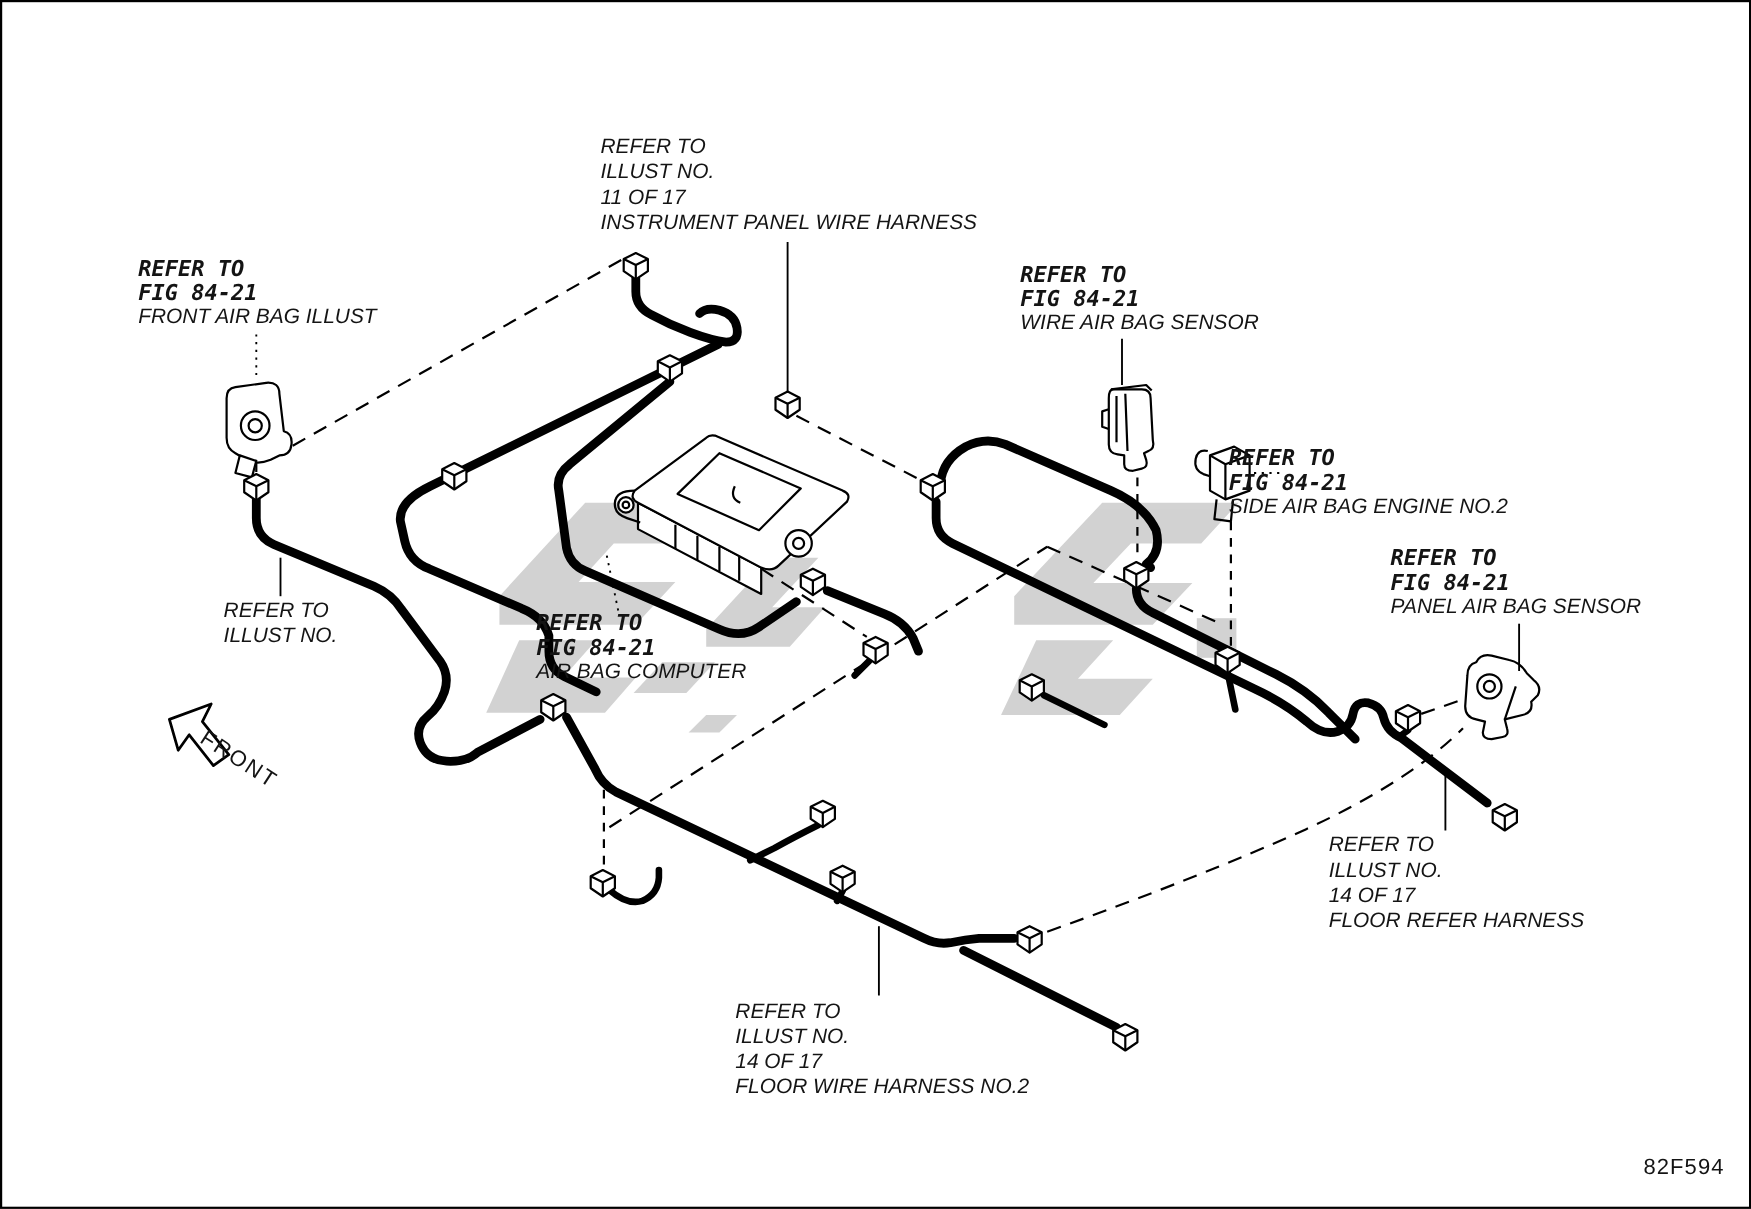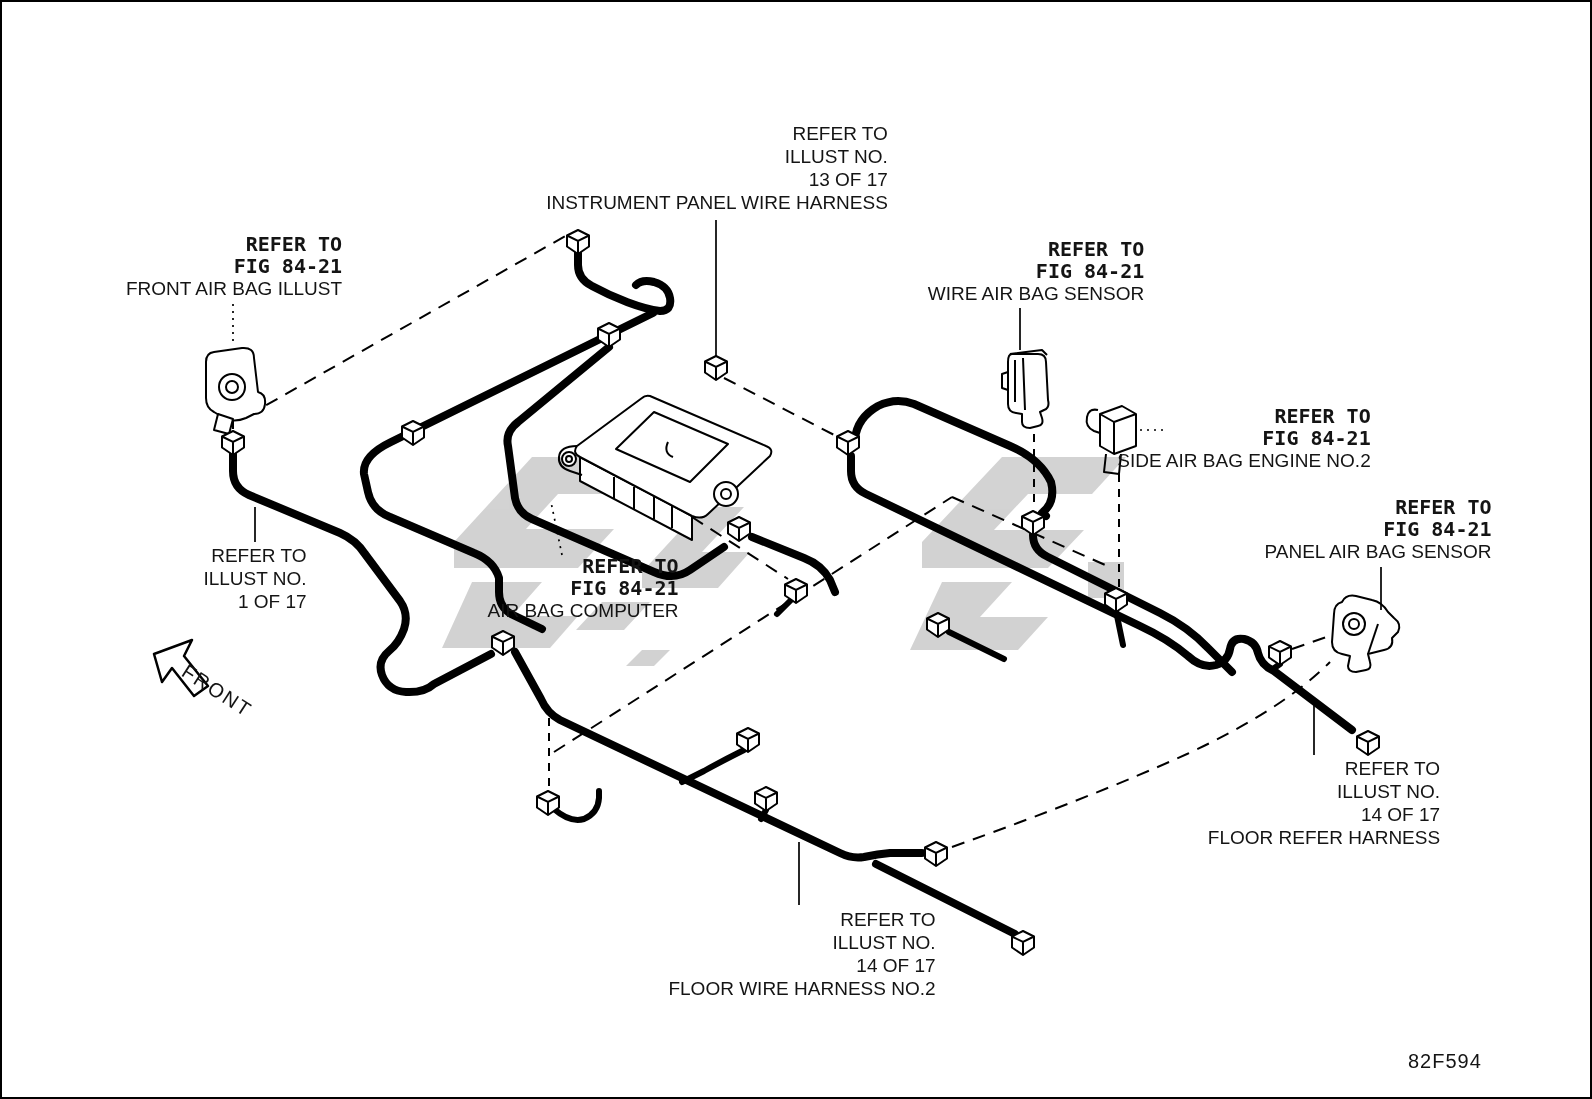--- a/index.html
+++ b/index.html
@@ -8,33 +8,34 @@
     width:1588px;height:1095px;
     border:2px solid #000;
     background:#ffffff;
     overflow:hidden;
     font-family:"Liberation Sans", sans-serif;
   }
   .art{position:absolute;left:0;top:0;}
   .callout{
     position:absolute;
     transform:translateX(-50%);
-    text-align:right;
+    text-align:left;
     white-space:nowrap;
     color:#141414;
+    font-style:italic;
   }
   .callout .ln{font-size:19px;line-height:23px;}
   .callout .fig{
     font-family:"DejaVu Sans Mono", monospace;
     font-weight:bold;
     font-size:20px;line-height:22px;
     letter-spacing:0px;
   }
   .figcode{
-    position:absolute;left:1406px;top:1048px;
+    position:absolute;left:1492px;top:1048px;
     font-size:20px;color:#141414;letter-spacing:1px;
   }
   .front-label{
     position:absolute;left:188px;top:658px;
     font-size:20px;color:#141414;letter-spacing:2px;
     transform:rotate(33deg);transform-origin:left top;
   }
 </style>
 </head>
 <body>
@@ -175,21 +176,21 @@
   </g>
 
   <g stroke="#000" stroke-width="2.5" fill="#fff" stroke-linejoin="round">
     <path d="M152,652 L190,638 L182,654 L206,684 L192,694 L170,666 L160,680 Z"></path>
   </g>
 </svg>
 
 <div class="callout" style="left:715px;top:120px;">
   <div class="ln">REFER TO</div>
   <div class="ln">ILLUST NO.</div>
-  <div class="ln">13 OF 17</div>
+  <div class="ln">11 OF 17</div>
   <div class="ln">INSTRUMENT PANEL WIRE HARNESS</div>
 </div>
 
 <div class="callout" style="left:232px;top:231px;">
   <div class="fig">REFER TO</div>
   <div class="fig">FIG 84-21</div>
   <div class="ln">FRONT AIR BAG ILLUST</div>
 </div>
 
 <div class="callout" style="left:1034px;top:236px;">
@@ -206,21 +207,20 @@
 
 <div class="callout" style="left:1376px;top:494px;">
   <div class="fig">REFER TO</div>
   <div class="fig">FIG 84-21</div>
   <div class="ln">PANEL AIR BAG SENSOR</div>
 </div>
 
 <div class="callout" style="left:253px;top:542px;">
   <div class="ln">REFER TO</div>
   <div class="ln">ILLUST NO.</div>
-  <div class="ln">1 OF 17</div>
 </div>
 
 <div class="callout" style="left:581px;top:553px;">
   <div class="fig">REFER TO</div>
   <div class="fig">FIG 84-21</div>
   <div class="ln">AIR BAG COMPUTER</div>
 </div>
 
 <div class="callout" style="left:1322px;top:755px;">
   <div class="ln">REFER TO</div>

